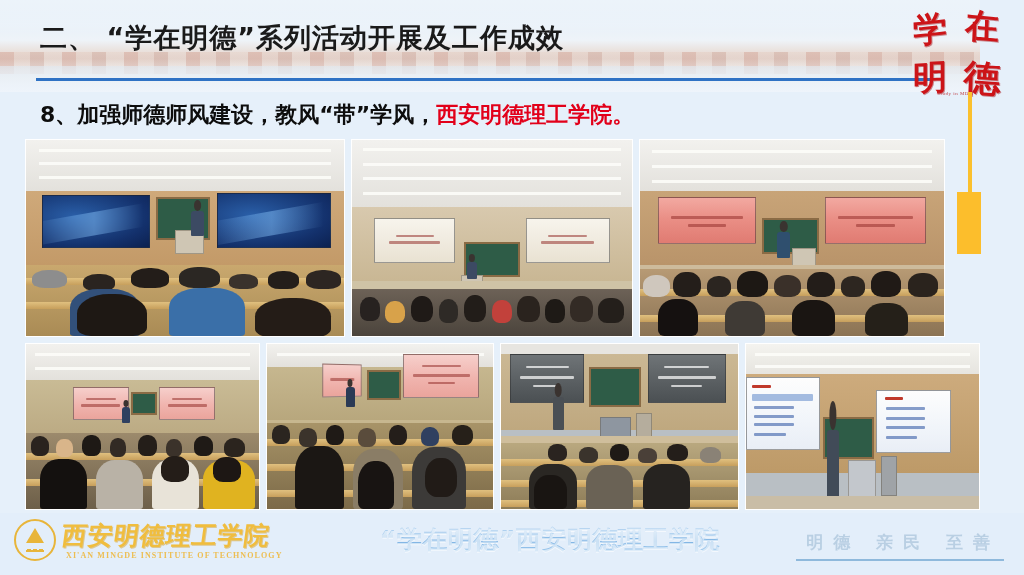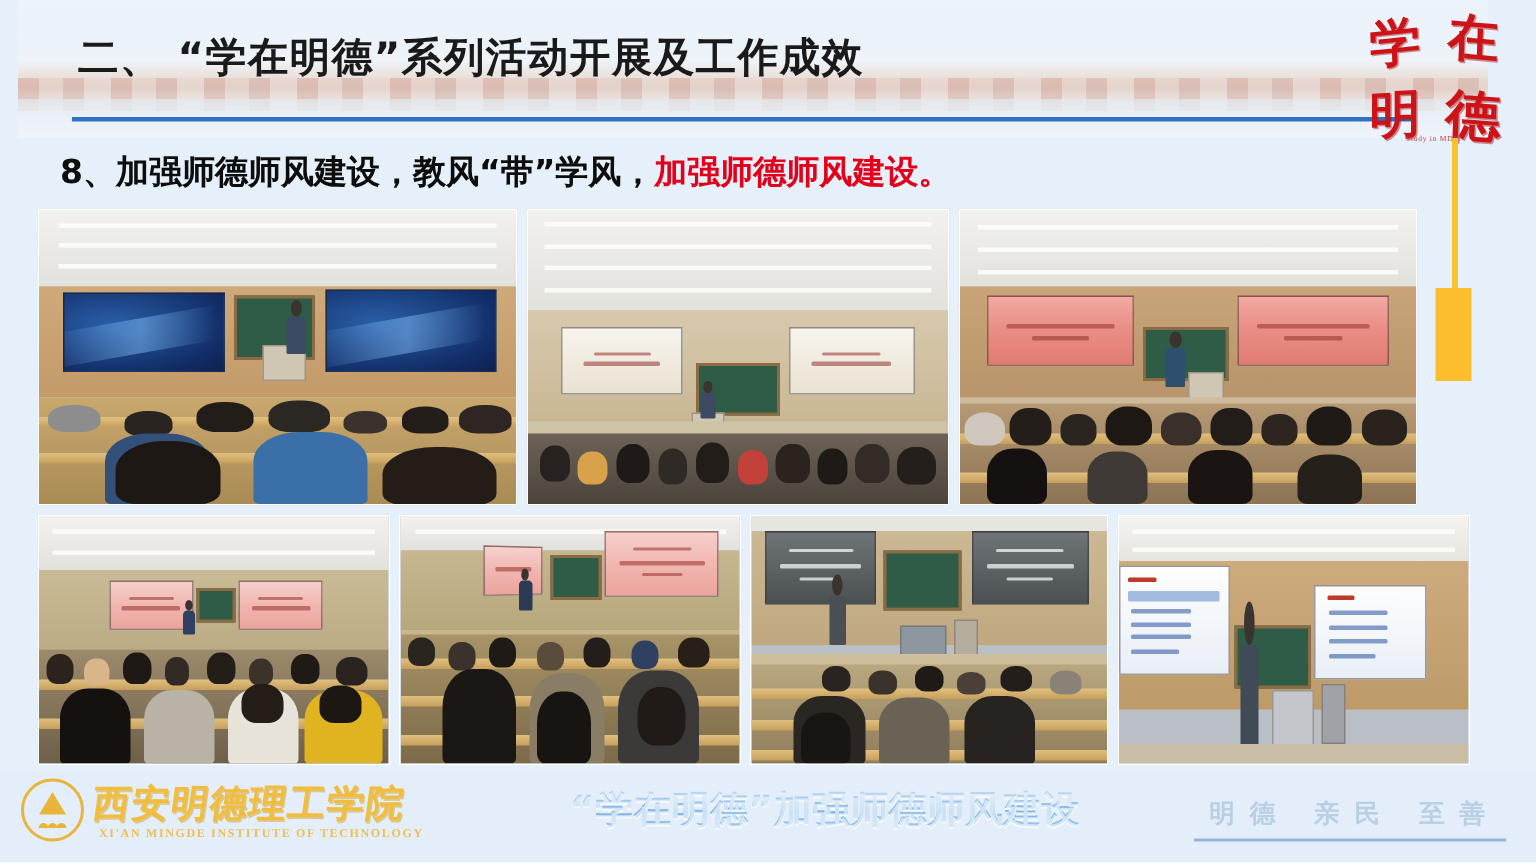--- a/index.html
+++ b/index.html
@@ -22,21 +22,20 @@
   }
 
   
   .header {
     position: absolute;
     left: 0; top: 0;
     width: 980px;
     height: 92px;
     overflow: hidden;
     background: #eef4fb;
-    margin-left: 12px;
   }
   
   .header-photo {
     position: absolute;
     inset: 0;
     background:
       linear-gradient(to bottom,
         rgba(255,255,255,0.72) 0%,
         rgba(255,255,255,0.55) 35%,
         rgba(255,255,255,0.62) 62%,
@@ -407,21 +406,21 @@
     <div class="seal-chars">
       <span class="c1">学</span>
       <span class="c2">在</span>
       <span class="c3">明</span>
       <span class="c4">德</span>
     </div>
     <div class="seal-sub">Study in MDIT</div>
   </div>
 
   <div class="subtitle">
-    <span>8、加强师德师风建设，教风“带”学风，</span><span class="hl">加强师德师风建设。</span>
+    <span>8、加强师德师风建设，教风“带”学风，</span><span class="hl">西安明德理工学院。</span>
   </div>
 
   <div class="accent-line"></div>
   <div class="accent-block"></div>
 
   <div class="grid-top">
 
     <div class="photo" style="width:324px">
       <div class="ceiling">
         <div class="strip" style="top:18%"></div>
@@ -664,18 +663,18 @@
       <div class="podium" style="left:58%;top:68%;width:7%;height:24%;background:#9fa3a7"></div>
       <div class="speaker" style="left:35%;top:52%;width:5%;height:42%;background:#414b58"></div>
       <div class="stage" style="top:92%;height:8%;background:#c9bda6"></div>
     </div>
   </div>
 
   <div class="footer">
     <div class="uni-logo"></div>
     <div class="uni-name">西安明德理工学院</div>
     <div class="uni-name-en">XI'AN MINGDE INSTITUTE OF TECHNOLOGY</div>
-    <div class="footer-center">“学在明德”加强师德师风建设</div>
+    <div class="footer-center">“学在明德”西安明德理工学院</div>
     <div class="footer-motto">明德 亲民 至善</div>
     <div class="footer-motto-rule"></div>
   </div>
 
 </div>
 
 </body></html>

